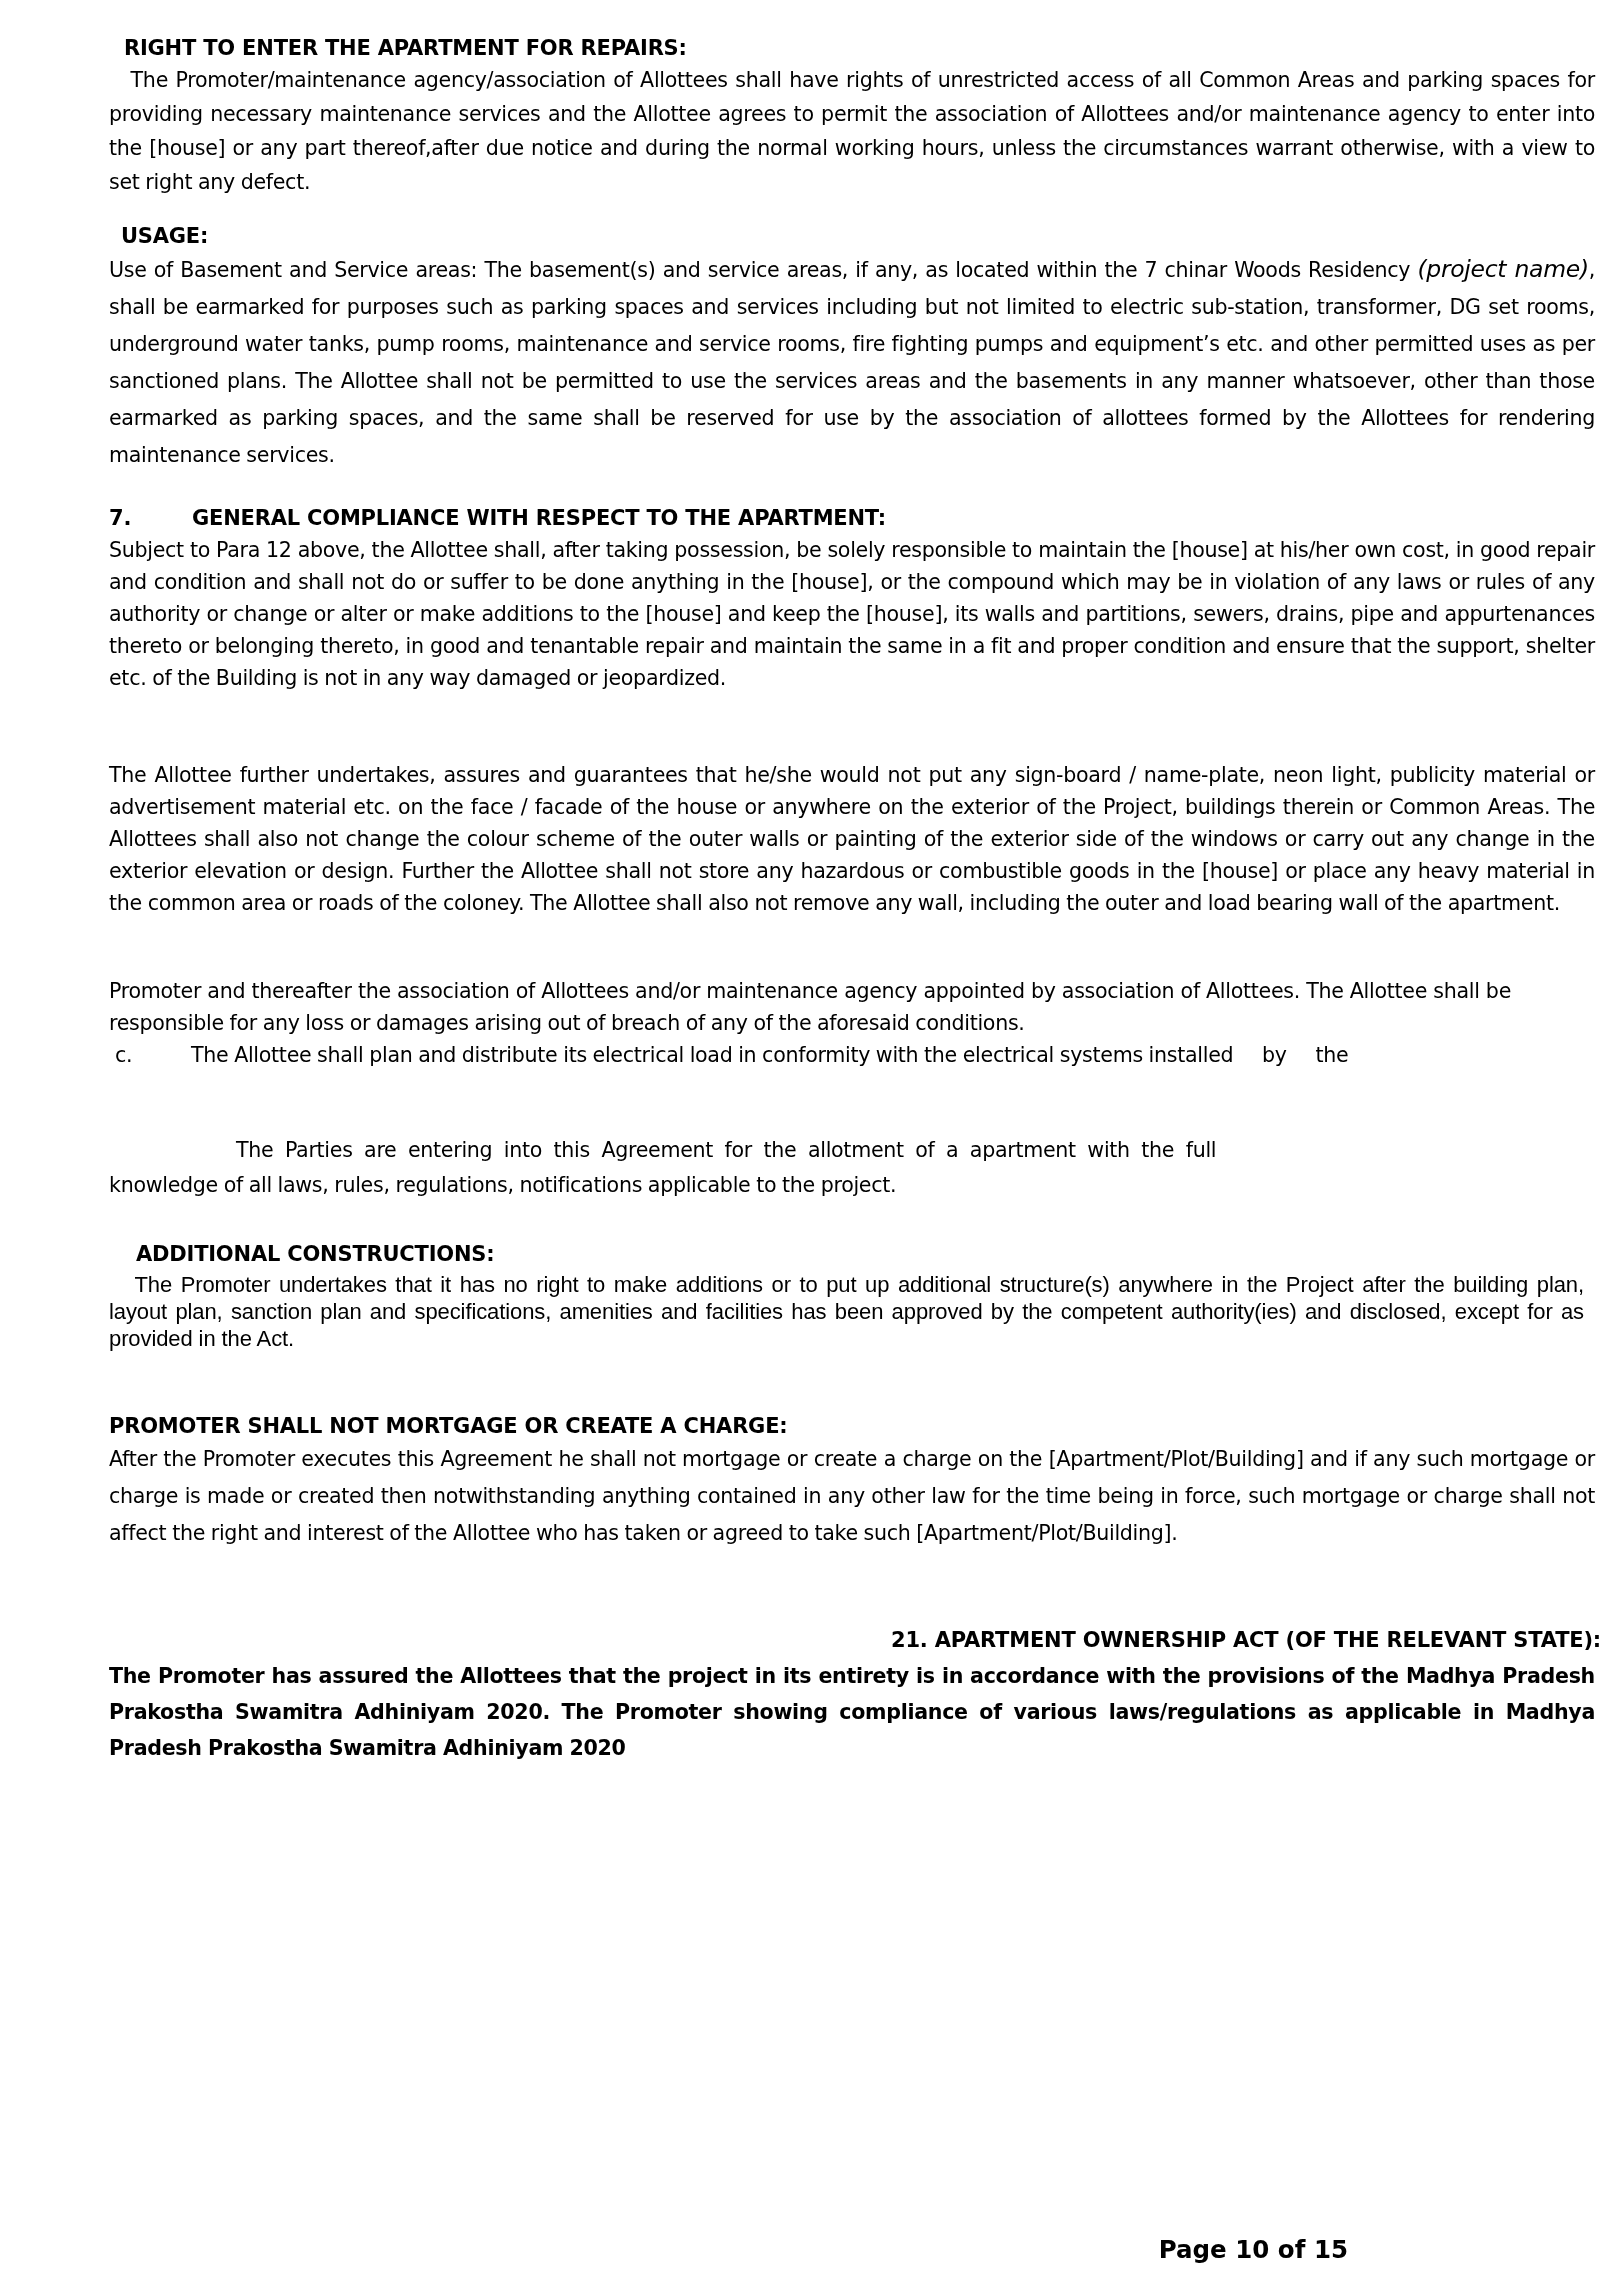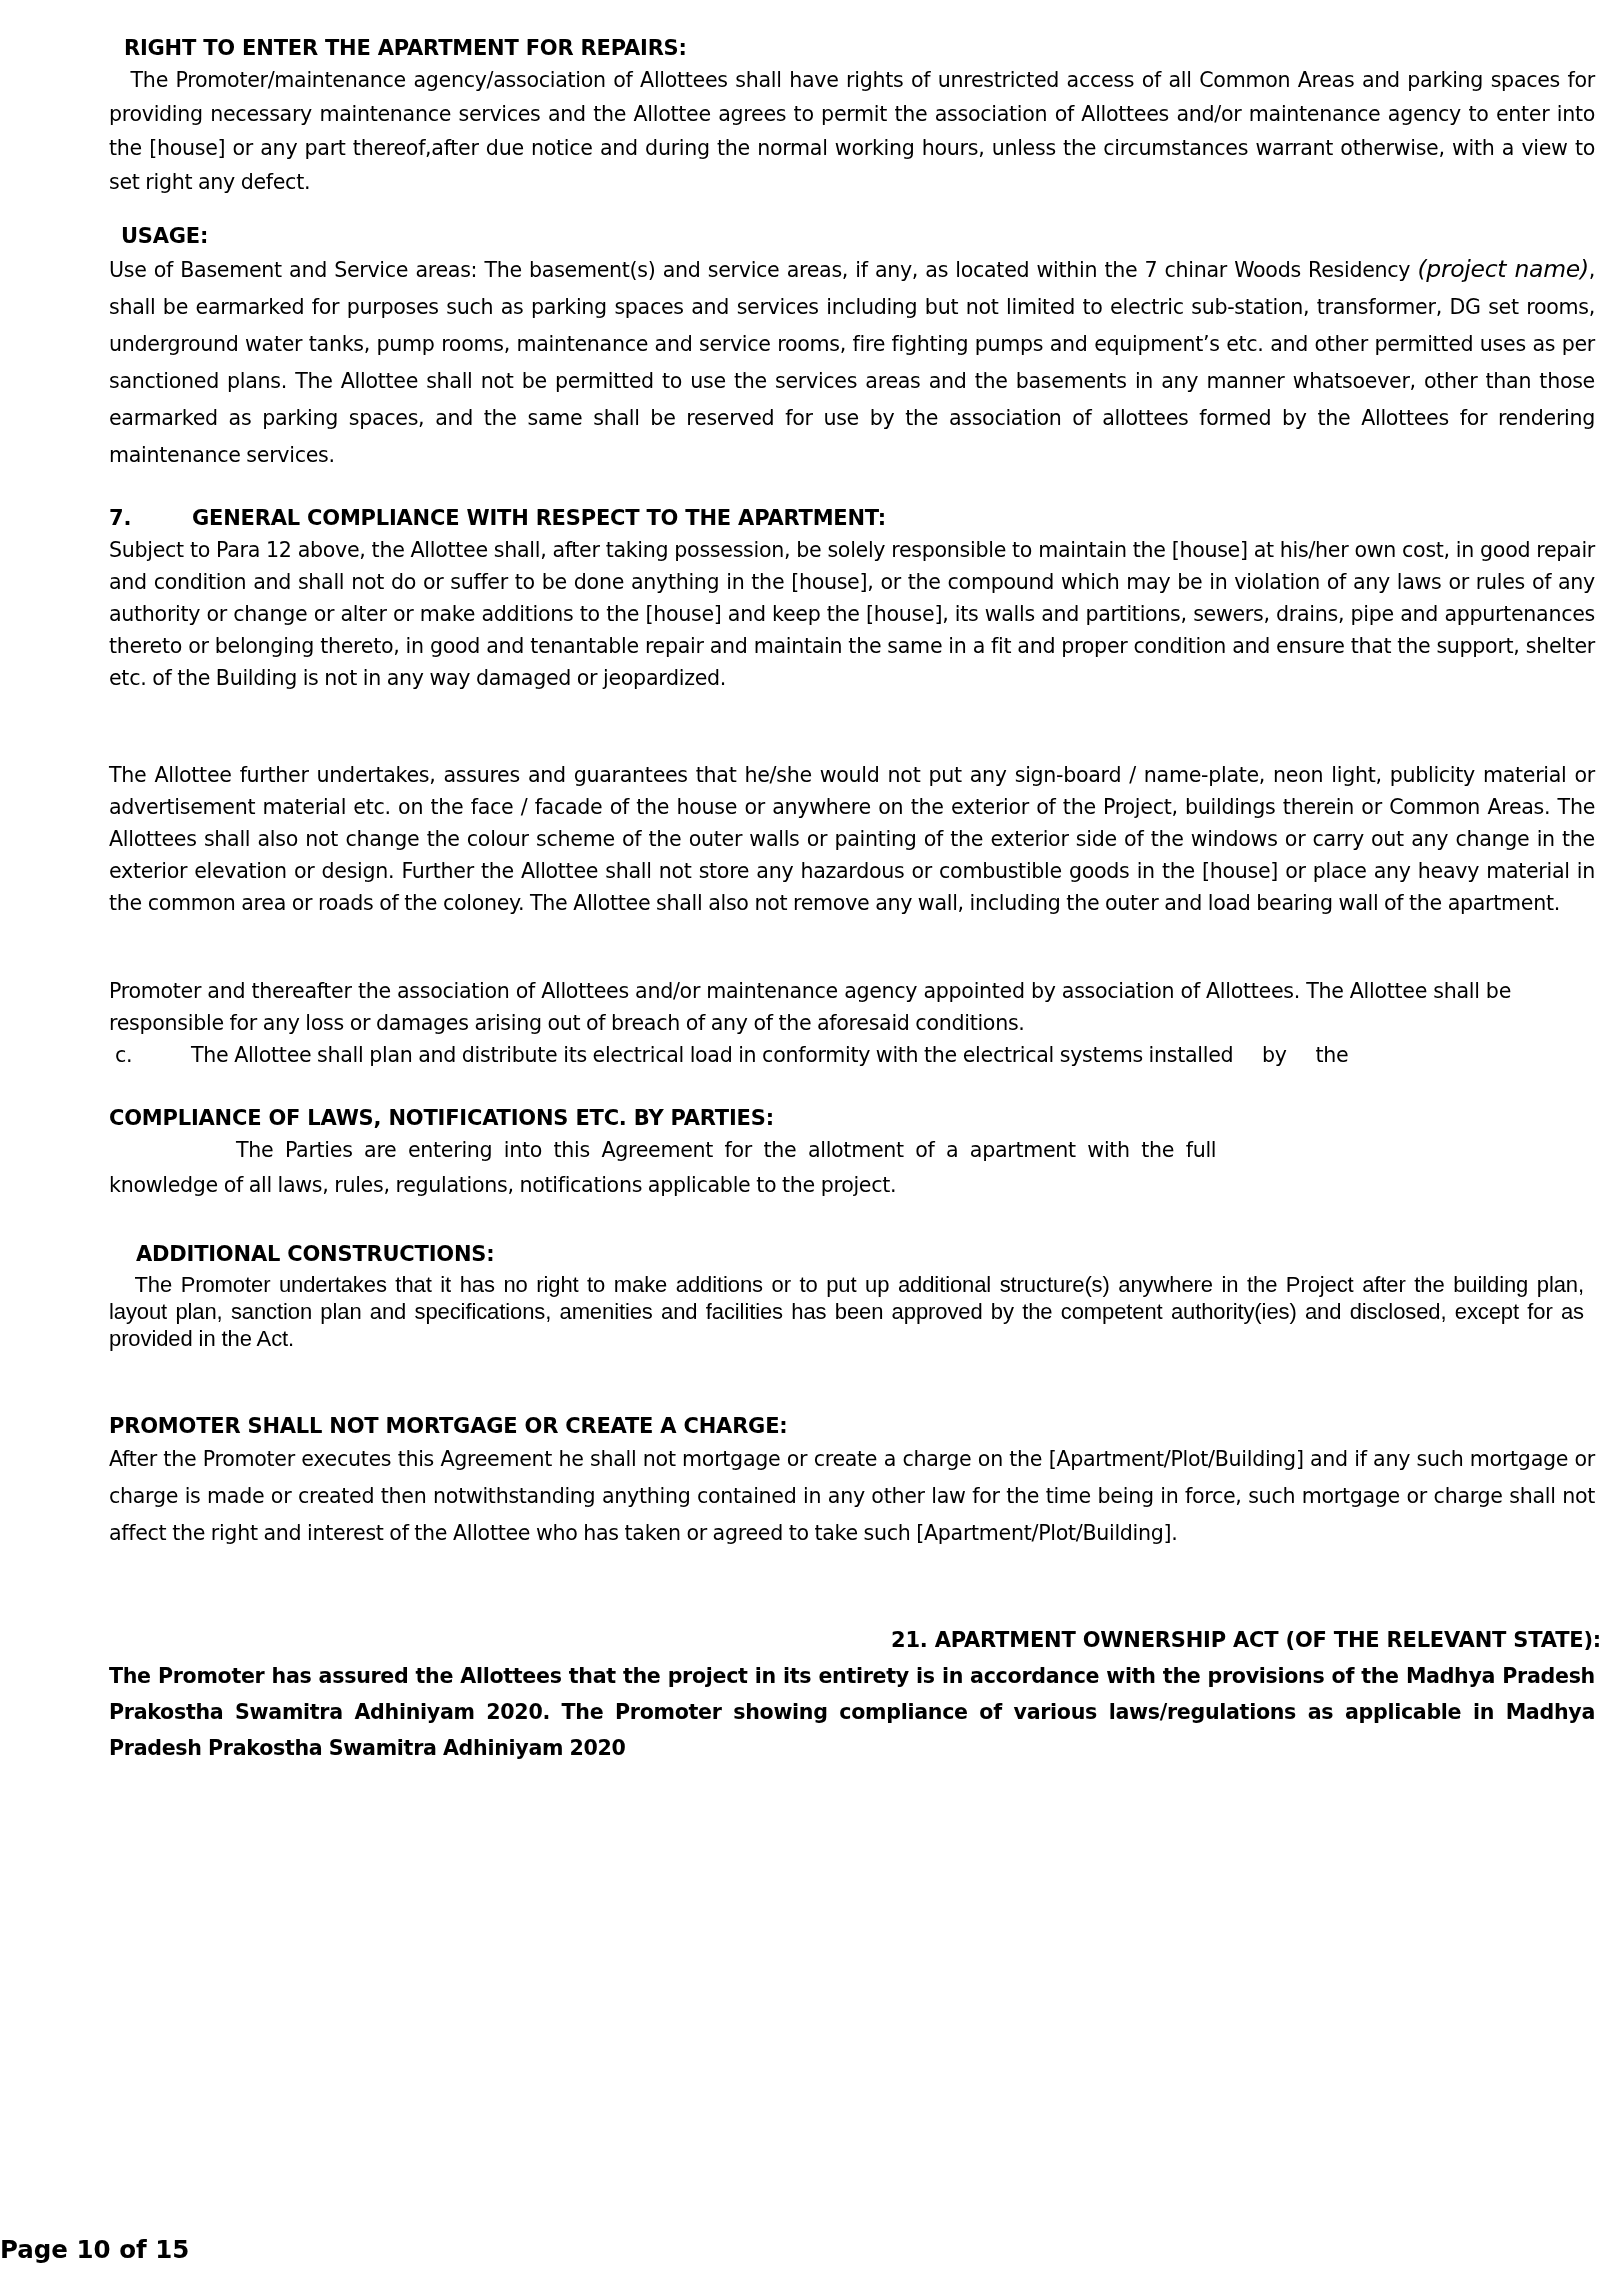--- a/index.html
+++ b/index.html
@@ -7,21 +7,21 @@
   .page { position: absolute; left: 0; top: 0; width: 1621px; height: 2293px; background: #fff; }
   .blk { position: absolute; left: 109px; width: 1486px; }
   .h { font-family: "DejaVu Sans", sans-serif; font-weight: bold; font-size: 21px; letter-spacing: -0.2px; white-space: nowrap; line-height: 29px; }
   .p { font-family: "DejaVu Sans", sans-serif; font-size: 20.6px; text-align: justify; text-align-last: left; letter-spacing: -0.3px; word-spacing: -0.5px; }
   .lh34 { line-height: 34px; }
   .lh37 { line-height: 37px; }
   .lh32 { line-height: 32px; }
   .lh36 { line-height: 36px; }
   .cal { font-family: "Liberation Sans", sans-serif; font-size: 22px; letter-spacing: -0.1px; word-spacing: 0; line-height: 27px; }
   .it { font-style: italic; font-size: 23.5px; }
-  .footer { position: absolute; top: 2235px; left: 0; width: 1348px; text-align: left; font-family: "DejaVu Sans", sans-serif; font-weight: bold; font-size: 24.5px; }
+  .footer { position: absolute; top: 2235px; left: 0; width: 1348px; text-align: right; font-family: "DejaVu Sans", sans-serif; font-weight: bold; font-size: 24.5px; }
   .tab { display: inline-block; }
 </style>
 </head>
 <body>
 
 <div class="page">
 
   <div class="blk h" style="top:34px; left:124px;">RIGHT TO ENTER THE APARTMENT FOR REPAIRS:</div>
   <div class="blk p lh34" style="top:63px; text-indent:21.6px;">The Promoter/maintenance agency/association of Allottees shall have rights of unrestricted access of all Common Areas and parking spaces for providing necessary maintenance services and the Allottee agrees to permit the association of Allottees and/or maintenance agency to enter into the [house] or any part thereof,after due notice and during the normal working hours, unless the circumstances warrant otherwise, with a view to set right any defect.</div>
 
@@ -31,21 +31,20 @@
   <div class="blk h" style="top:504px;"><span class="tab" style="width:83px;">7.</span><span>GENERAL COMPLIANCE WITH RESPECT TO THE APARTMENT:</span></div>
   <div class="blk p lh32" style="top:534px;">Subject to Para 12 above, the Allottee shall, after taking possession, be solely responsible to maintain the [house] at his/her own cost, in good repair and condition and shall not do or suffer to be done anything in the [house], or the compound which may be in violation of any laws or rules of any authority or change or alter or make additions to the [house] and keep the [house], its walls and partitions, sewers, drains, pipe and appurtenances thereto or belonging thereto, in good and tenantable repair and maintain the same in a fit and proper condition and ensure that the support, shelter etc. of the Building is not in any way damaged or jeopardized.</div>
 
   <div class="blk p lh32" style="top:759px;">The Allottee further undertakes, assures and guarantees that he/she would not put any sign-board / name-plate, neon light, publicity material or advertisement material etc. on the face / facade of the house or anywhere on the exterior of the Project, buildings therein or Common Areas. The Allottees shall also not change the colour scheme of the outer walls or painting of the exterior side of the windows or carry out any change in the exterior elevation or design. Further the Allottee shall not store any hazardous or combustible goods in the [house] or place any heavy material in the common area or roads of the coloney. The Allottee shall also not remove any wall, including the outer and load bearing wall of the apartment.</div>
 
   <div class="blk p lh32" style="top:975px;">
     <div style="width:1402px;">Promoter and thereafter the association of Allottees and/or maintenance agency appointed by association of Allottees. The Allottee shall be responsible for any loss or damages arising out of breach of any of the aforesaid conditions.</div>
     <div style="white-space:pre; text-align:left;"><span class="tab" style="width:82px; padding-left:5.9px; box-sizing:border-box;">c.</span><span>The Allottee shall plan and distribute its electrical load in conformity with the electrical systems installed     by     the</span></div>
   </div>
 
-  <div class="blk h" style="top:1104px;">COMPLIANCE OF LAWS, NOTIFICATIONS ETC. BY PARTIES:</div>
   <div class="blk p" style="top:1133px; line-height:35px;">
     <div style="white-space:pre; text-align:left; padding-left:127px;">The  Parties  are  entering  into  this  Agreement  for  the  allotment  of  a  apartment  with  the  full</div>
     <div style="text-align:center;">knowledge of all laws, rules, regulations, notifications applicable to the project.</div>
   </div>
 
   <div class="blk h" style="top:1240px;margin-left:27px;">ADDITIONAL CONSTRUCTIONS:</div>
   <div class="blk p cal" style="top:1271px; text-indent:25.5px; width:1475px;">The Promoter undertakes that it has no right to make additions or to put up additional structure(s) anywhere in the Project after the building plan, layout plan, sanction plan and specifications, amenities and facilities has been approved by the competent authority(ies) and disclosed, except for as provided in the Act.</div>
 
   <div class="blk h" style="top:1412px;">PROMOTER SHALL NOT MORTGAGE OR CREATE A CHARGE:</div>
   <div class="blk p lh37" style="top:1441px;">After the Promoter executes this Agreement he shall not mortgage or create a charge on the [Apartment/Plot/Building] and if any such mortgage or charge is made or created then notwithstanding anything contained in any other law for the time being in force, such mortgage or charge shall not affect the right and interest of the Allottee who has taken or agreed to take such [Apartment/Plot/Building].</div>

